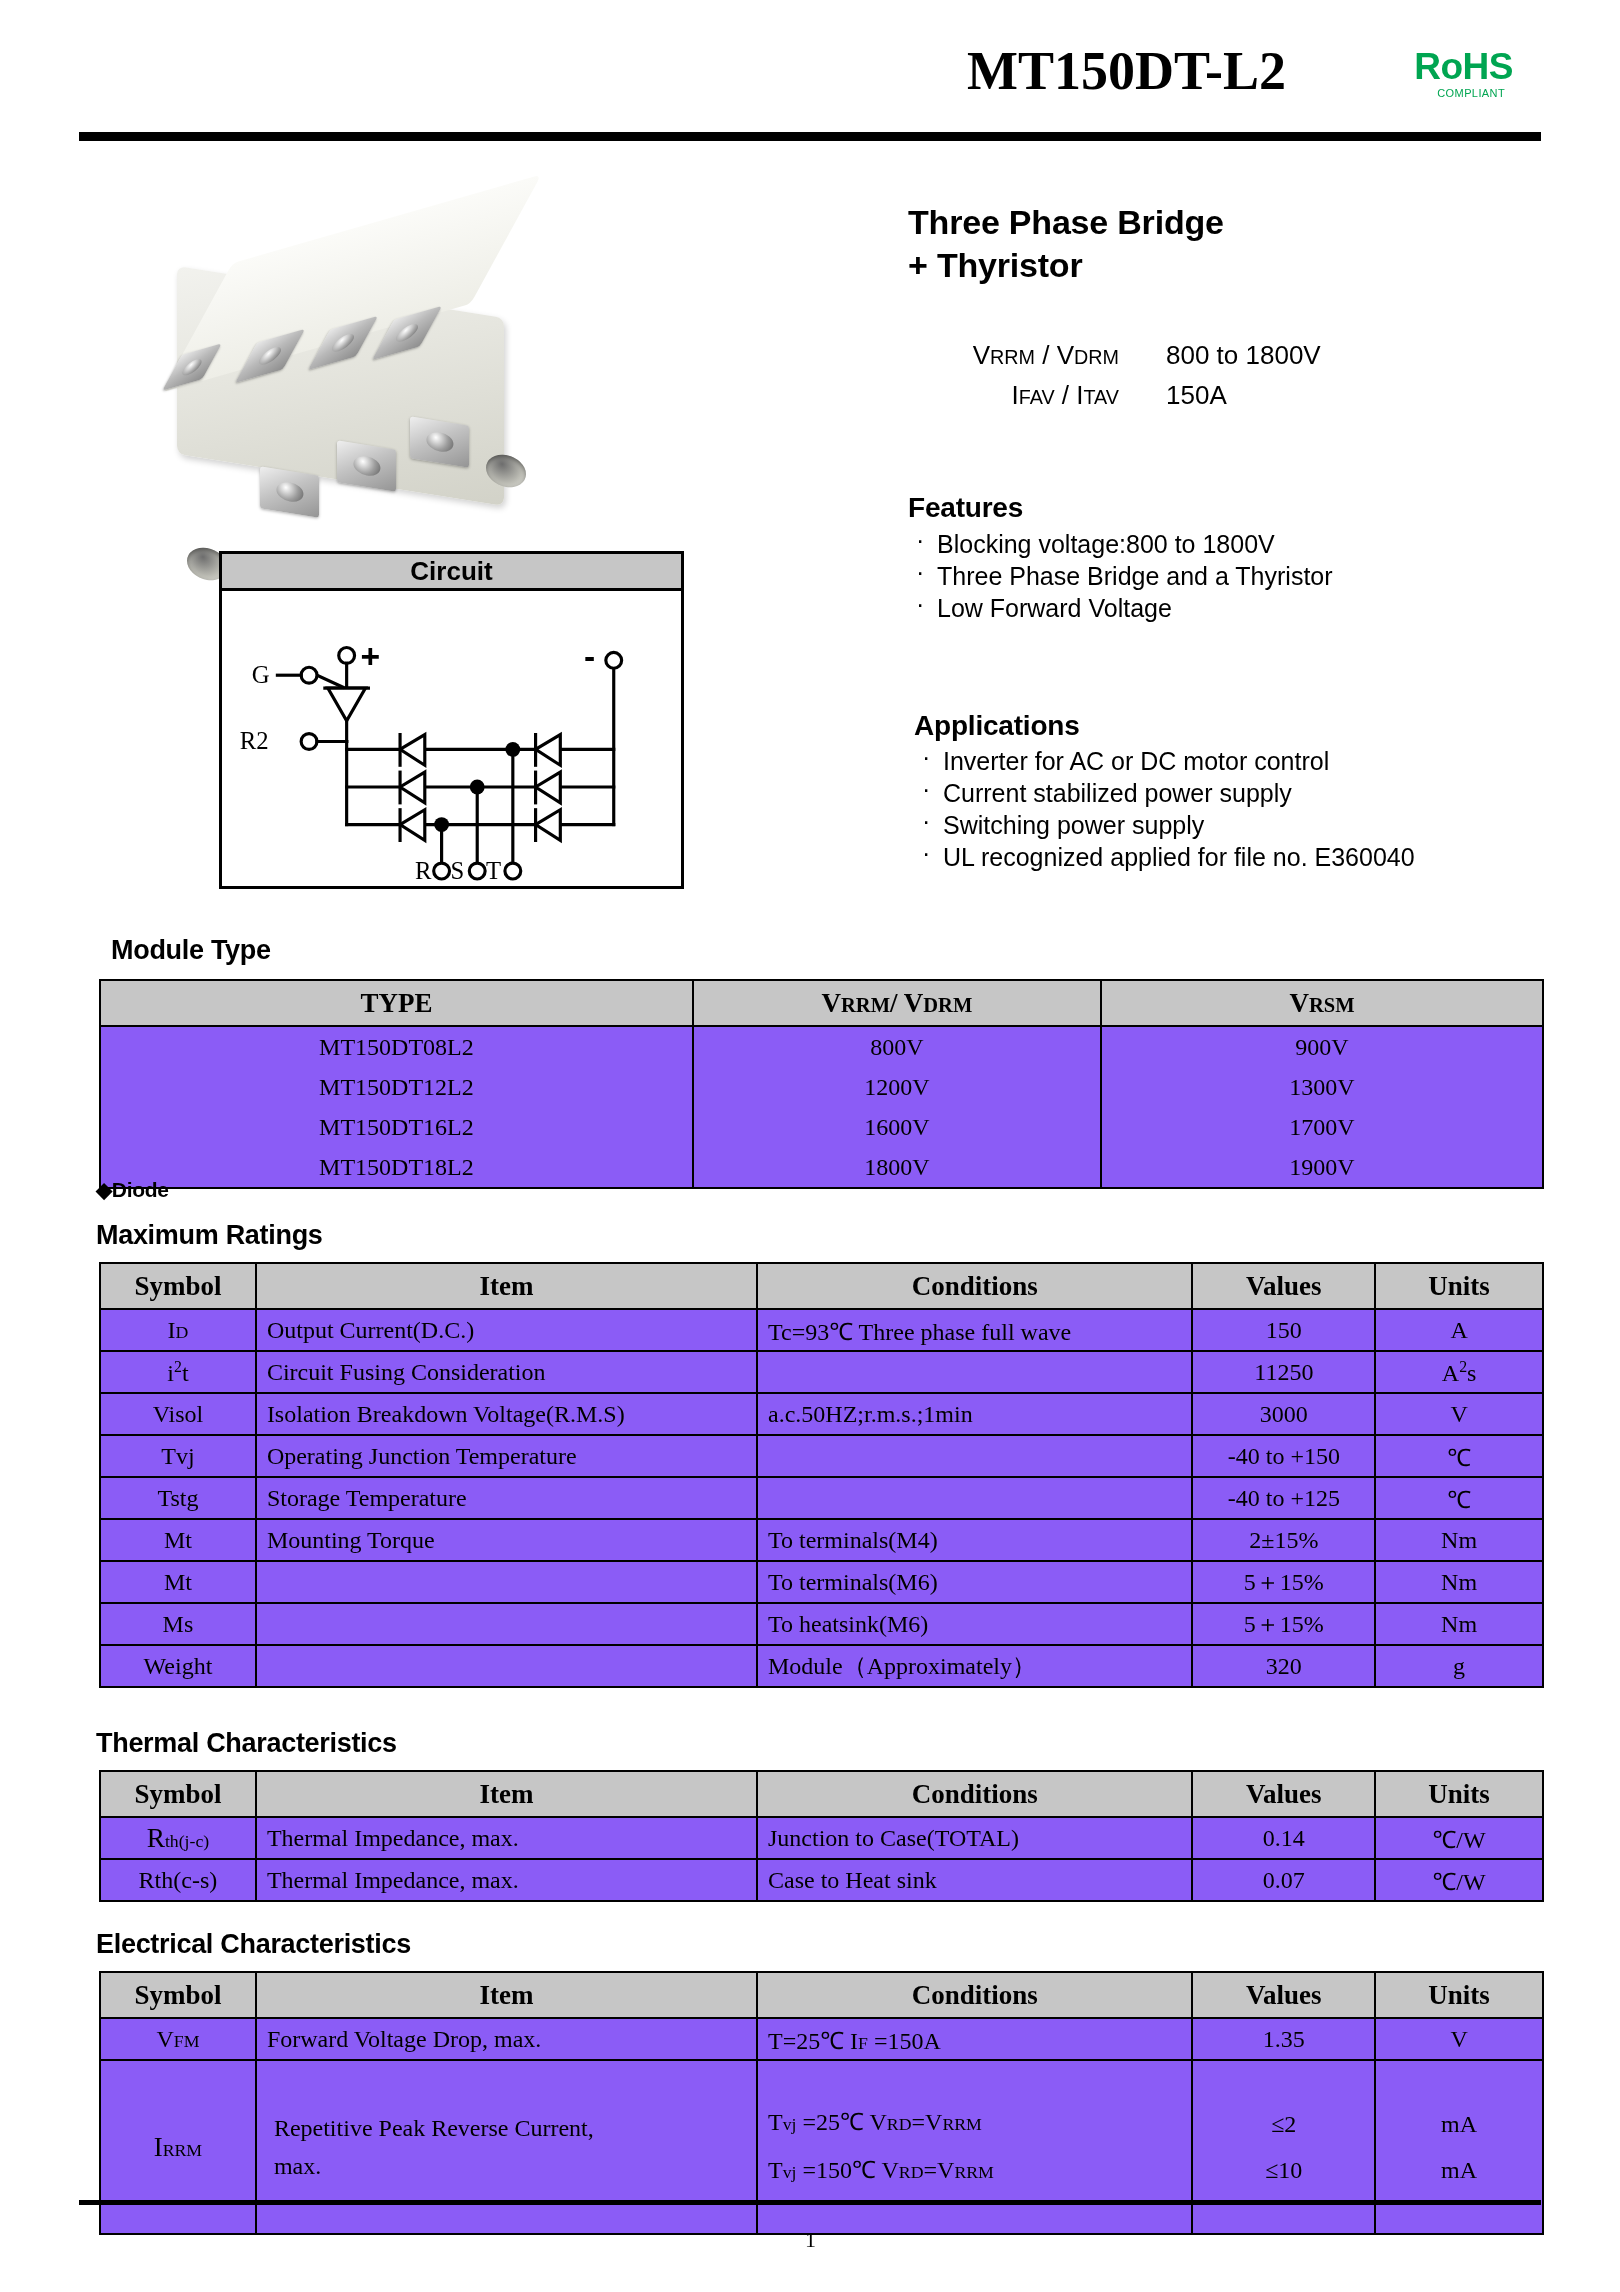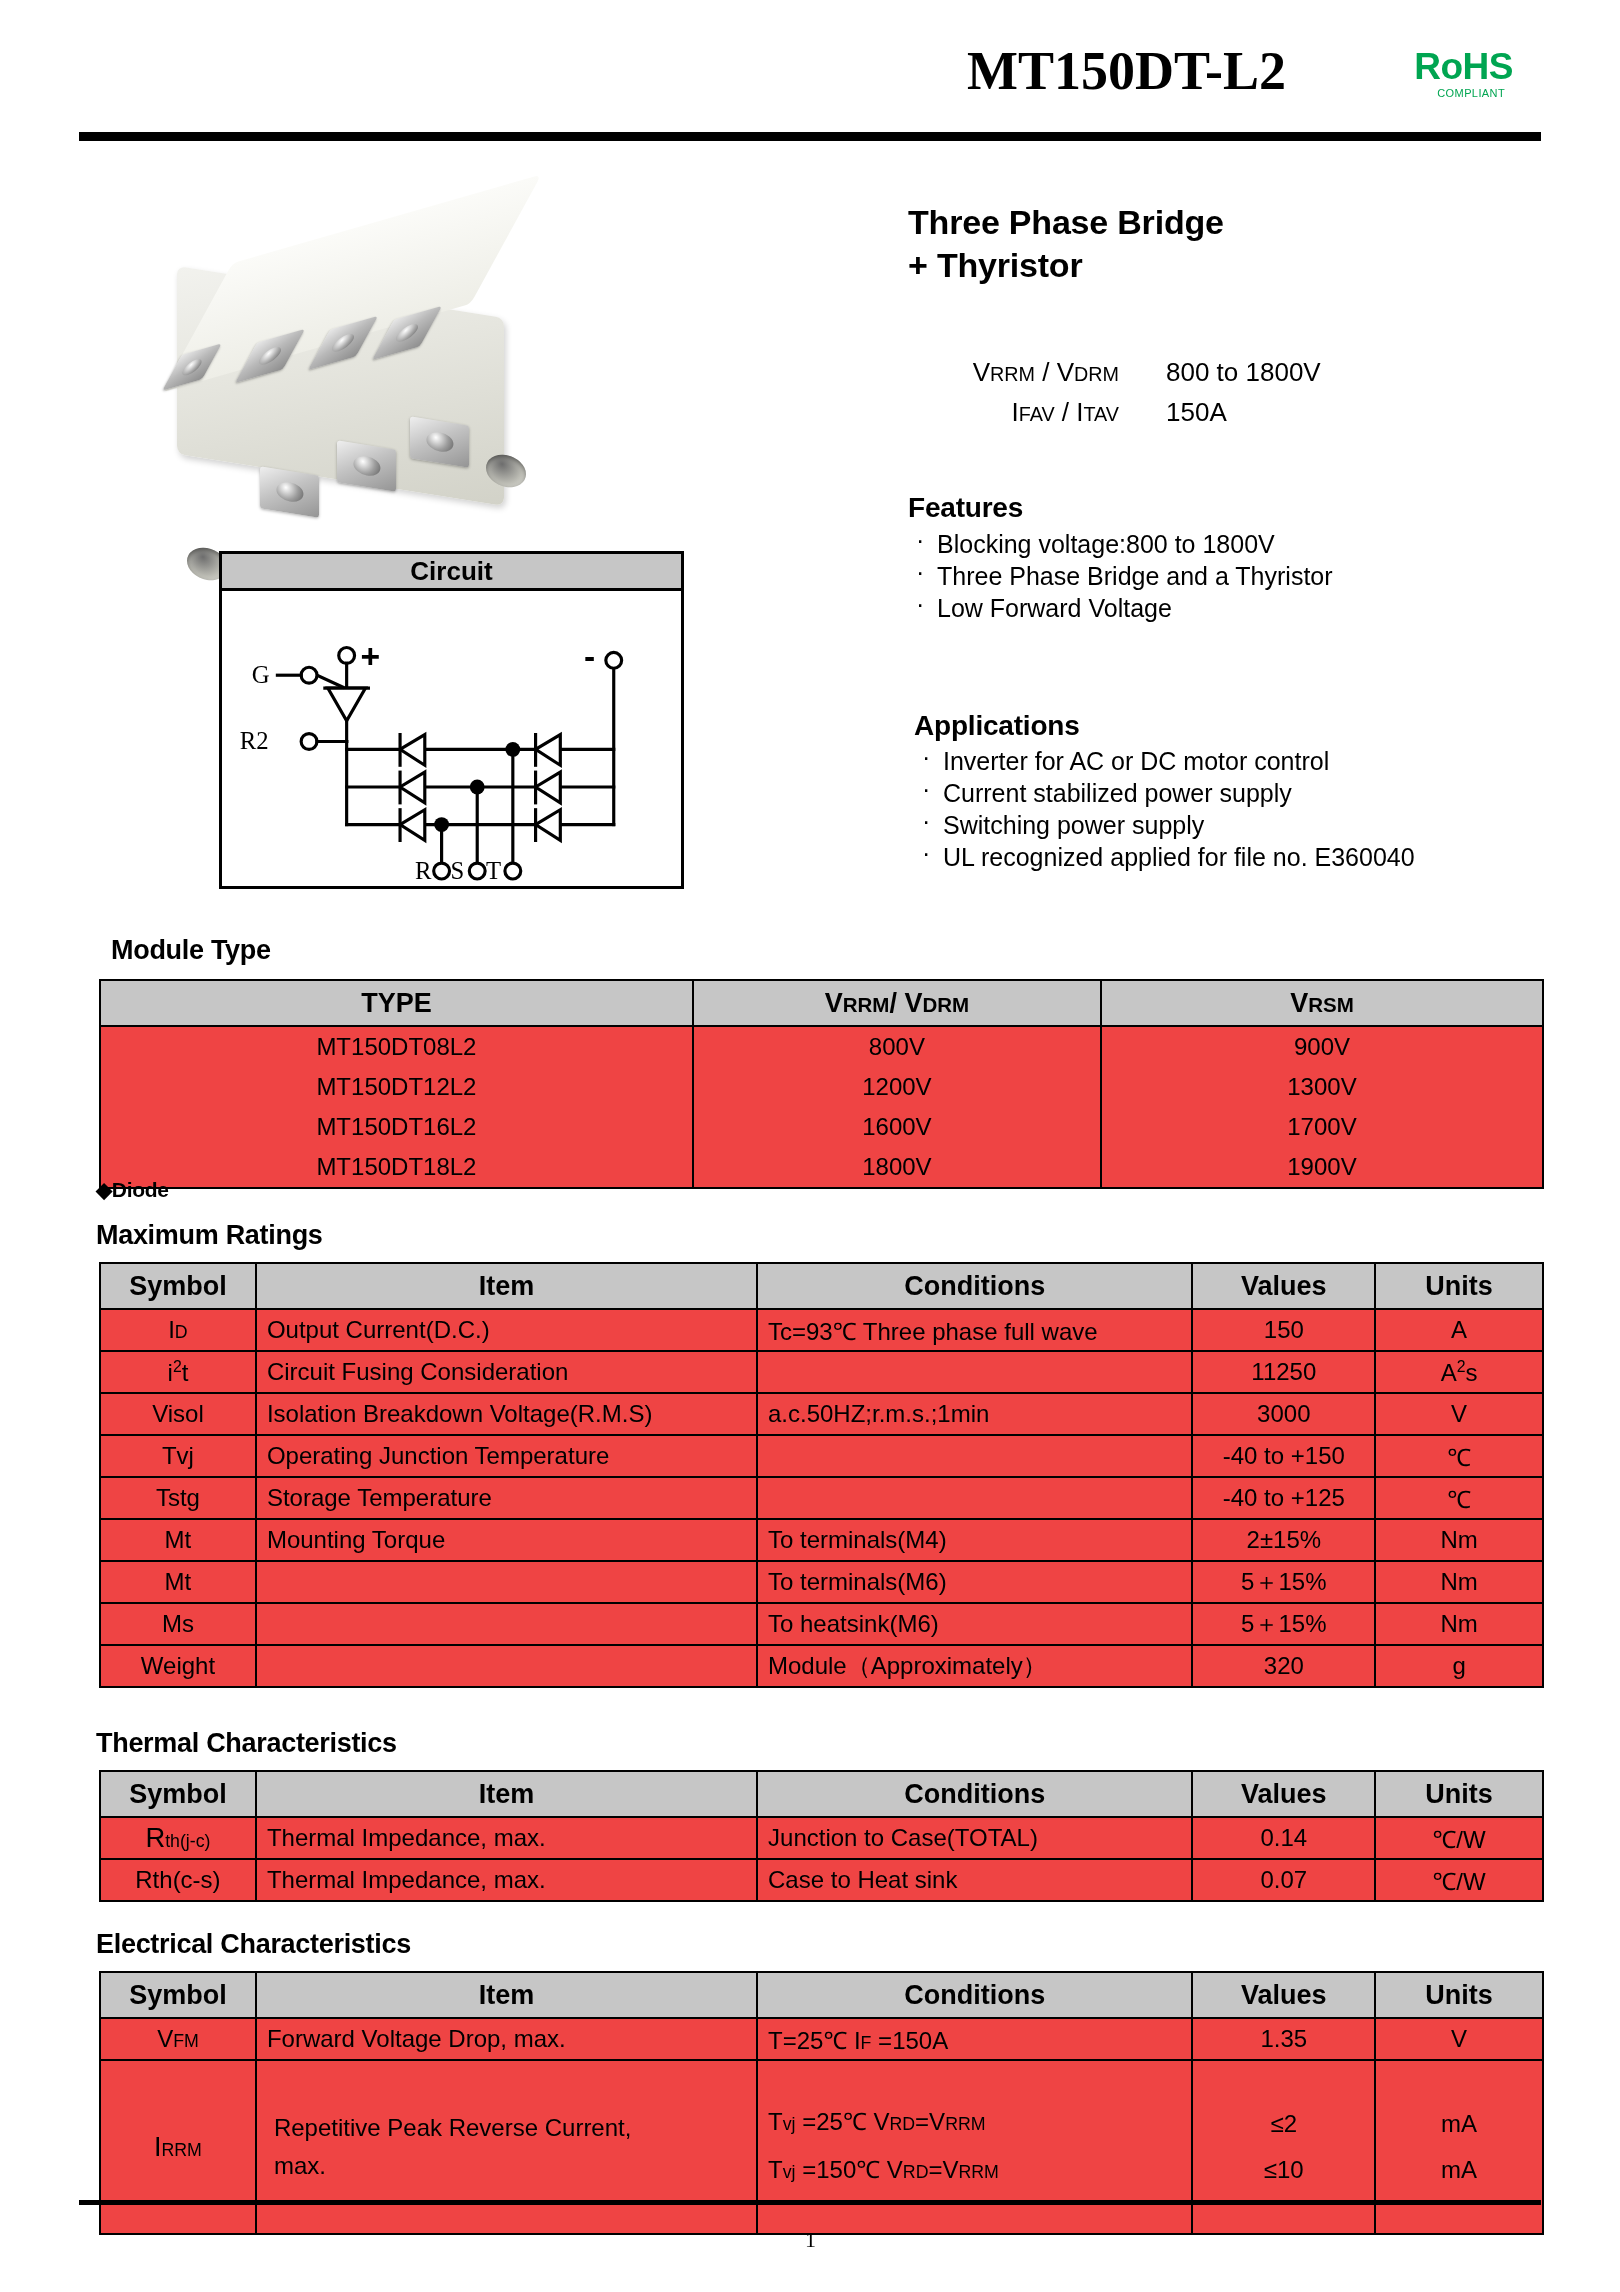--- a/index.html
+++ b/index.html
@@ -173,21 +173,21 @@
   .spec-title {
     position: absolute;
     left: 908px; top: 201px;
     font-weight: bold;
     font-size: 34px;
     line-height: 43px;
     letter-spacing: -0.2px;
   }
   .spec-table {
     position: absolute;
-    left: 921px; top: 353px;
+    left: 921px; top: 336px;
     font-size: 26px;
     line-height: 38px;
   }
   .spec-row { display: flex; }
   .spec-sym {
     width: 198px;
     text-align: right;
     white-space: nowrap;
   }
   .spec-val {
@@ -239,22 +239,22 @@
     font-size: 21px;
     letter-spacing: -0.3px;
     white-space: nowrap;
   }
 
   
   table.dt {
     position: absolute;
     border-collapse: collapse;
     font-size: 24px;
-    font-family: Liberation Sans, sans-serif;
-    background: #ef4444;
+    font-family: Liberation Serif, serif;
+    background: #8b5cf6;
   }
   table.dt th, table.dt td {
     border: 2px solid #000;
     padding: 0 10px;
     vertical-align: middle;
   }
   table.dt thead th {
     background: #c6c6c6;
     font-weight: bold;
     font-size: 27px;

